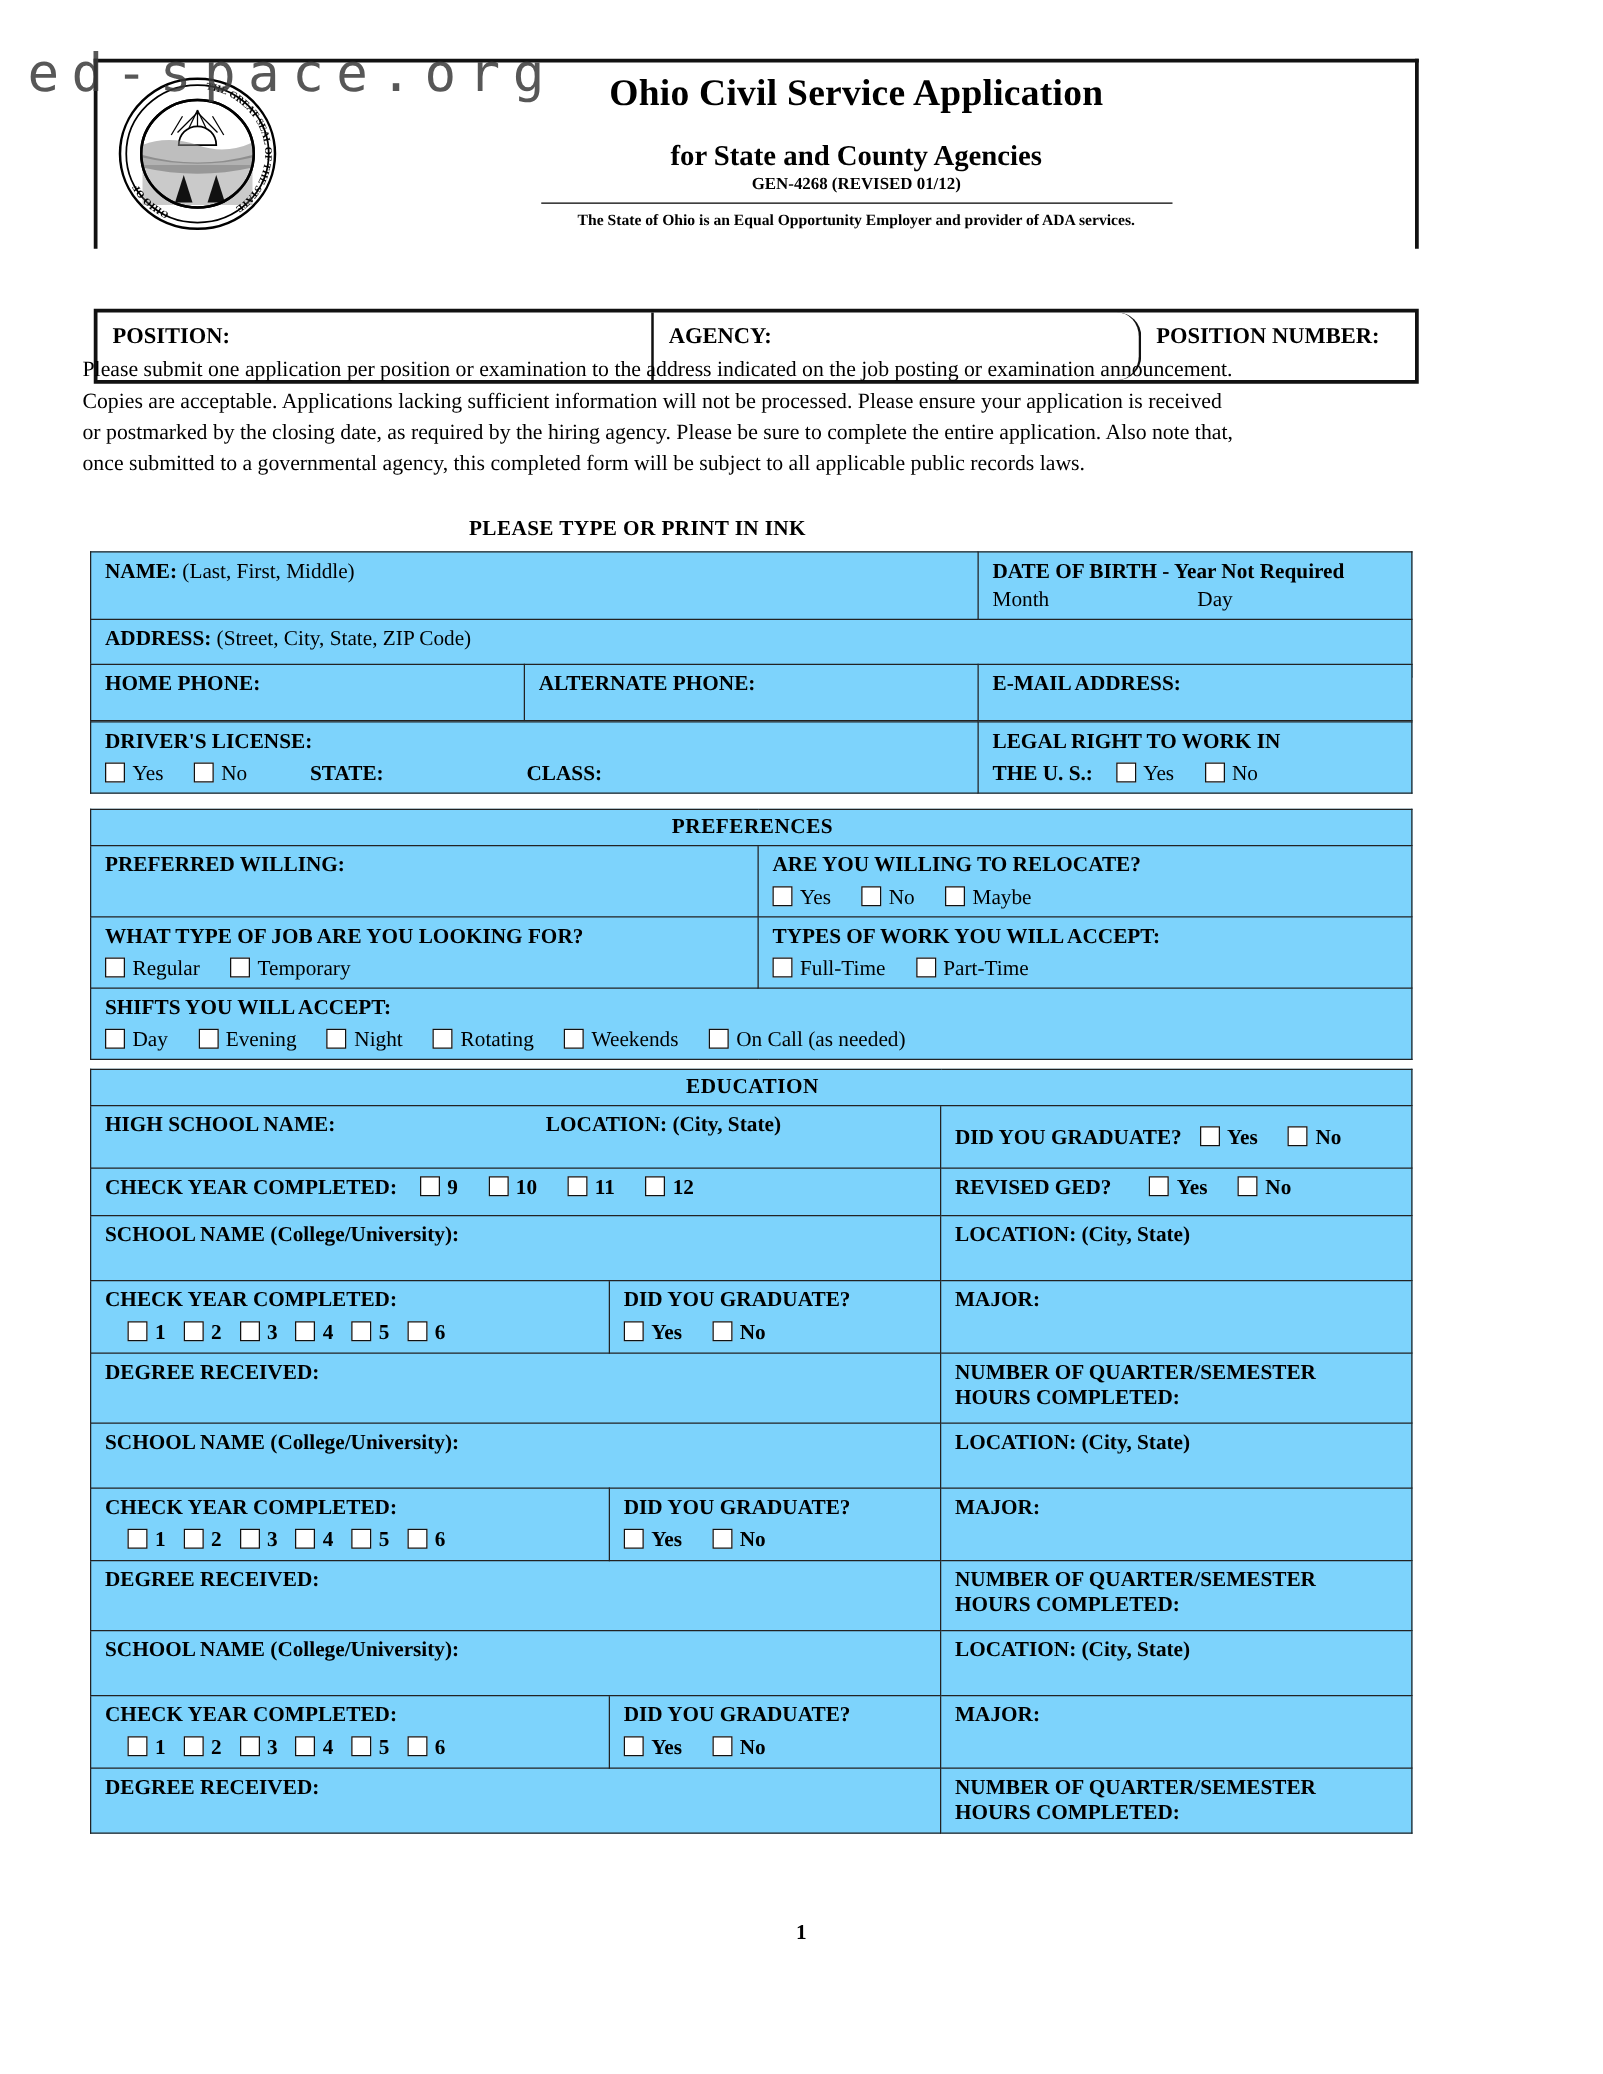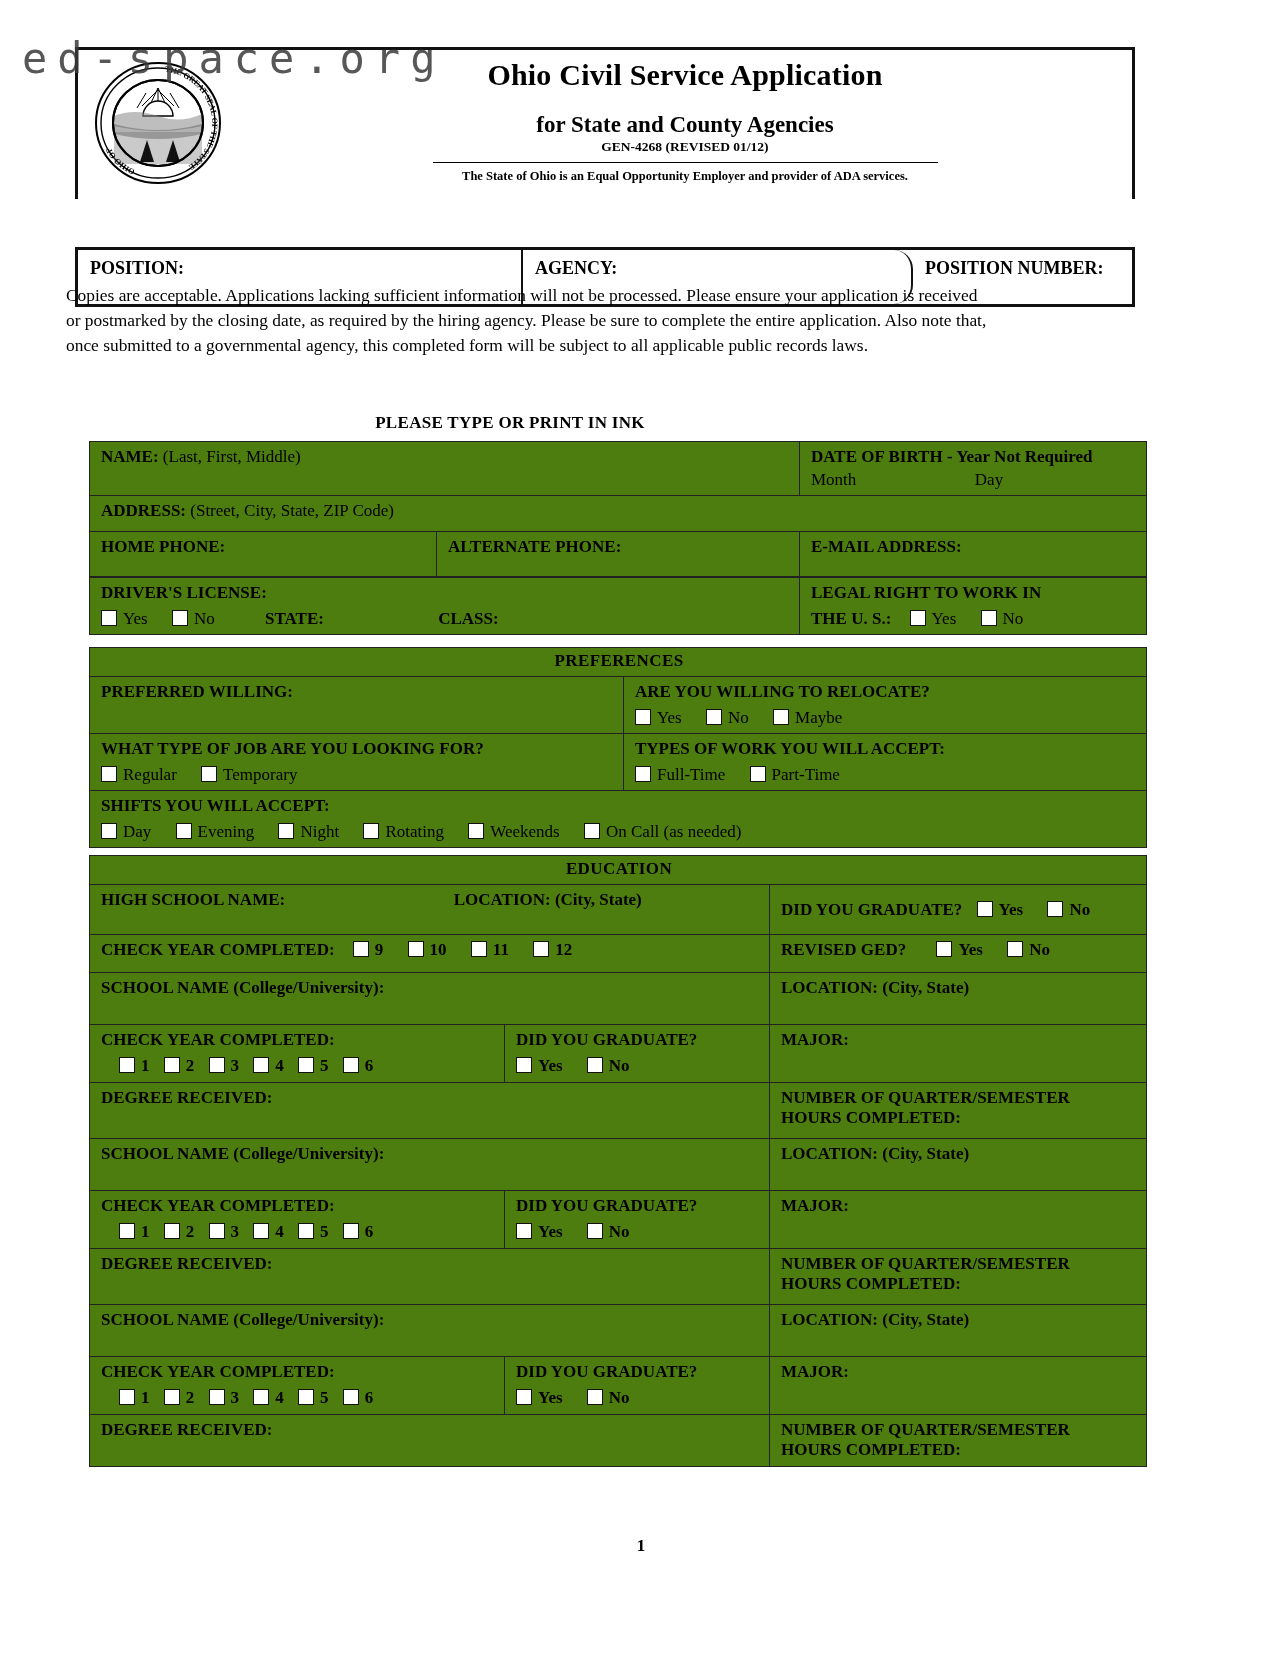--- a/index.html
+++ b/index.html
@@ -59,22 +59,22 @@
   .intro p{ margin:0; }
 
   
   .print-ink{
     position:absolute; left:0; top:413px; width:1020px; text-align:center;
     font-size:17px; font-weight:bold; letter-spacing:.3px;
   }
 
   
   .ftable{
-    position:absolute; left:89px; width:1058px;
-    border-collapse:collapse; background:#4d7c0f;
+    position:absolute; left:72px; width:1058px;
+    border-collapse:collapse; background:#7dd3fc;
   }
   .ftable td{
     border:1.6px solid #222;
     vertical-align:top;
     padding:5px 9px 5px 11px;
     font-size:17px;
     font-weight:bold;
   }
   .lbl{ font-weight:bold; }
   .nrm{ font-weight:normal; }
@@ -160,20 +160,21 @@
     </div>
     <div class="pos-cell c2">
       <span>AGENCY:</span>
     </div>
     <div class="pos-cell c3">
       <span>POSITION NUMBER:</span>
     </div>
   </div>
 
   <div class="intro">
+    <p>Please submit one application per position or examination to the address indicated on the job posting or examination announcement.</p>
     <p>Copies are acceptable.  Applications lacking sufficient information will not be processed.  Please ensure your application is received</p>
     <p>or postmarked by the closing date, as required by the hiring agency.  Please be sure to complete the entire application.  Also note that,</p>
     <p>once submitted to a governmental agency, this completed form will be subject to all applicable public records laws.</p>
   </div>
 
   <div class="print-ink">PLEASE TYPE OR PRINT IN INK</div>
 
   <table class="ftable" style="top:441px;">
     <tbody>
         <tr>

